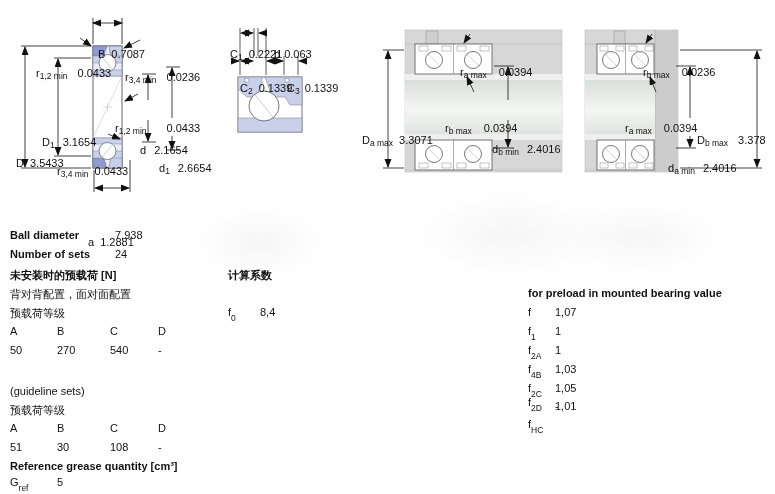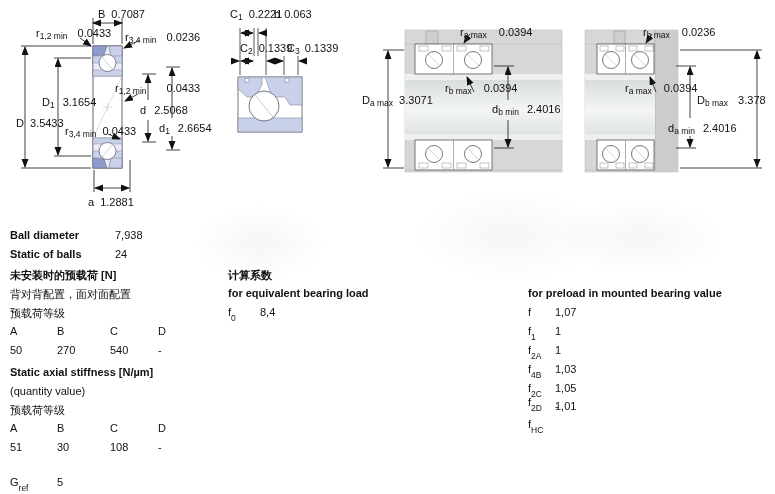--- a/index.html
+++ b/index.html
@@ -1,18 +1,18 @@
 <!DOCTYPE html>
 <html><head>
 <meta charset="utf-8">
 <style>
   html,body{margin:0;padding:0;background:#fff;}
   #page{position:relative;width:775px;height:494px;background:#ffffff;overflow:hidden;
         font-family:"Liberation Sans",sans-serif;color:#000;}
-  .dim{position:absolute;font-size:11px;white-space:nowrap;color:#111;}
+  .dim{position:absolute;font-size:11px;white-space:nowrap;color:#111;margin-top:40px;}
   .dim sub{font-size:8.5px;position:relative;top:2px;vertical-align:baseline;}
   .dim .v{margin-left:6px;}
   .txt{position:absolute;font-size:11px;white-space:nowrap;color:#111;}
   .txt sub{font-size:8.5px;position:relative;top:2px;}
   .bold{font-weight:bold;}
   .wm{position:absolute;border-radius:50%;background:radial-gradient(closest-side,rgba(120,120,120,0.07),rgba(120,120,120,0));}
   svg{position:absolute;left:0;top:0;}
 </style>
 </head>
 <body>
@@ -197,75 +197,74 @@
         <line x1="757" y1="51" x2="757" y2="167" marker-start="url(#ar)" marker-end="url(#ar)"></line>
       </g>
     </g>
   </svg>
 
   <div class="dim" style="left:98px;top:8px"><span>B</span><sub></sub><span class="v">0.7087</span></div>
   <div class="dim" style="left:36px;top:27px"><span>r</span><sub>1,2 min</sub><span class="v" style="margin-left:10px">0.0433</span></div>
   <div class="dim" style="left:125px;top:31px"><span>r</span><sub>3,4 min</sub><span class="v" style="margin-left:10px">0.0236</span></div>
   <div class="dim" style="left:115px;top:82px"><span>r</span><sub>1,2 min</sub><span class="v" style="margin-left:20px">0.0433</span></div>
   <div class="dim" style="left:42px;top:96px"><span>D</span><sub>1</sub><span class="v" style="margin-left:8px">3.1654</span></div>
-  <div class="dim" style="left:140px;top:104px"><span>d</span><sub></sub><span class="v" style="margin-left:8px">2.5068</span></div>
+  <div class="dim" style="left:140px;top:104px"><span>d</span><sub></sub><span class="v" style="margin-left:8px">2.1654</span></div>
   <div class="dim" style="left:16px;top:117px"><span>D</span><sub></sub><span class="v">3.5433</span></div>
-  <div class="dim" style="left:65px;top:125px"><span>r</span><sub>3,4 min</sub><span class="v">0.0433</span></div>
+  <div class="dim" style="left:57px;top:125px"><span>r</span><sub>3,4 min</sub><span class="v">0.0433</span></div>
   <div class="dim" style="left:159px;top:122px"><span>d</span><sub>1</sub><span class="v" style="margin-left:8px">2.6654</span></div>
   <div class="dim" style="left:88px;top:196px"><span>a</span><sub></sub><span class="v">1.2881</span></div>
 
   <div class="dim" style="left:230px;top:8px"><span>C</span><sub>1</sub><span class="v">0.2221</span></div>
   <div class="dim" style="left:274px;top:8px"><span>b</span><span class="v" style="margin-left:4px">0.063</span></div>
   <div class="dim" style="left:240px;top:42px"><span>C</span><sub>2</sub><span class="v">0.1339</span></div>
   <div class="dim" style="left:287px;top:42px"><span>C</span><sub>3</sub><span class="v" style="margin-left:5px">0.1339</span></div>
 
   <div class="dim" style="left:460px;top:26px"><span>r</span><sub>a max</sub><span class="v" style="margin-left:12px">0.0394</span></div>
   <div class="dim" style="left:445px;top:82px"><span>r</span><sub>b max</sub><span class="v" style="margin-left:12px">0.0394</span></div>
   <div class="dim" style="left:362px;top:94px"><span>D</span><sub>a max</sub><span class="v">3.3071</span></div>
   <div class="dim" style="left:492px;top:103px"><span>d</span><sub>b min</sub><span class="v" style="margin-left:8px">2.4016</span></div>
 
   <div class="dim" style="left:643px;top:26px"><span>r</span><sub>b max</sub><span class="v" style="margin-left:12px">0.0236</span></div>
   <div class="dim" style="left:625px;top:82px"><span>r</span><sub>a max</sub><span class="v" style="margin-left:12px">0.0394</span></div>
   <div class="dim" style="left:697px;top:94px"><span>D</span><sub>b max</sub><span class="v" style="margin-left:10px">3.378</span></div>
   <div class="dim" style="left:668px;top:122px"><span>d</span><sub>a min</sub><span class="v" style="margin-left:8px">2.4016</span></div>
 
   <div class="txt bold" style="left:10px;top:229px">Ball diameter</div>
   <div class="txt" style="left:115px;top:229px">7,938</div>
-  <div class="txt bold" style="left:10px;top:248px">Static of balls</div>
+  <div class="txt bold" style="left:10px;top:248px">Number of sets</div>
   <div class="txt" style="left:115px;top:248px">24</div>
 
   <div class="txt" style="left:10px;top:287px">背对背配置，面对面配置</div>
   <div class="txt bold" style="left:10px;top:268px">未安装时的预载荷 [N]</div>
   <div class="txt" style="left:10px;top:306px">预载荷等级</div>
   <div class="txt" style="left:10px;top:325px">A</div>
   <div class="txt" style="left:57px;top:325px">B</div>
   <div class="txt" style="left:110px;top:325px">C</div>
   <div class="txt" style="left:158px;top:325px">D</div>
   <div class="txt" style="left:10px;top:344px">50</div>
   <div class="txt" style="left:57px;top:344px">270</div>
   <div class="txt" style="left:110px;top:344px">540</div>
   <div class="txt" style="left:158px;top:344px">-</div>
 
-  <div class="txt bold" style="left:10px;top:366px">Static axial stiffness [N/µm]</div>
-  <div class="txt" style="left:10px;top:385px">(quantity value)</div>
+  <div class="txt" style="left:10px;top:385px">(guideline sets)</div>
   <div class="txt" style="left:10px;top:403px">预载荷等级</div>
   <div class="txt" style="left:10px;top:422px">A</div>
   <div class="txt" style="left:57px;top:422px">B</div>
   <div class="txt" style="left:110px;top:422px">C</div>
   <div class="txt" style="left:158px;top:422px">D</div>
   <div class="txt" style="left:10px;top:441px">51</div>
   <div class="txt" style="left:57px;top:441px">30</div>
   <div class="txt" style="left:110px;top:441px">108</div>
   <div class="txt" style="left:158px;top:441px">-</div>
 
+  <div class="txt bold" style="left:10px;top:460px">Reference grease quantity [cm³]</div>
   <div class="txt" style="left:10px;top:476px"><span>G</span><sub>ref</sub></div>
   <div class="txt" style="left:57px;top:476px">5</div>
 
   <div class="txt bold" style="left:228px;top:268px">计算系数</div>
-  <div class="txt bold" style="left:228px;top:287px">for equivalent bearing load</div>
   <div class="txt" style="left:228px;top:306px"><span>f</span><sub>0</sub></div>
   <div class="txt" style="left:260px;top:306px">8,4</div>
 
   <div class="txt bold" style="left:528px;top:287px">for preload in mounted bearing value</div>
   <div class="txt" style="left:528px;top:306px"><span>f</span><sub></sub></div>
   <div class="txt" style="left:555px;top:306px">1,07</div>
   <div class="txt" style="left:528px;top:325px"><span>f</span><sub>1</sub></div>
   <div class="txt" style="left:555px;top:325px">1</div>
   <div class="txt" style="left:528px;top:344px"><span>f</span><sub>2A</sub></div>
   <div class="txt" style="left:555px;top:344px">1</div>

